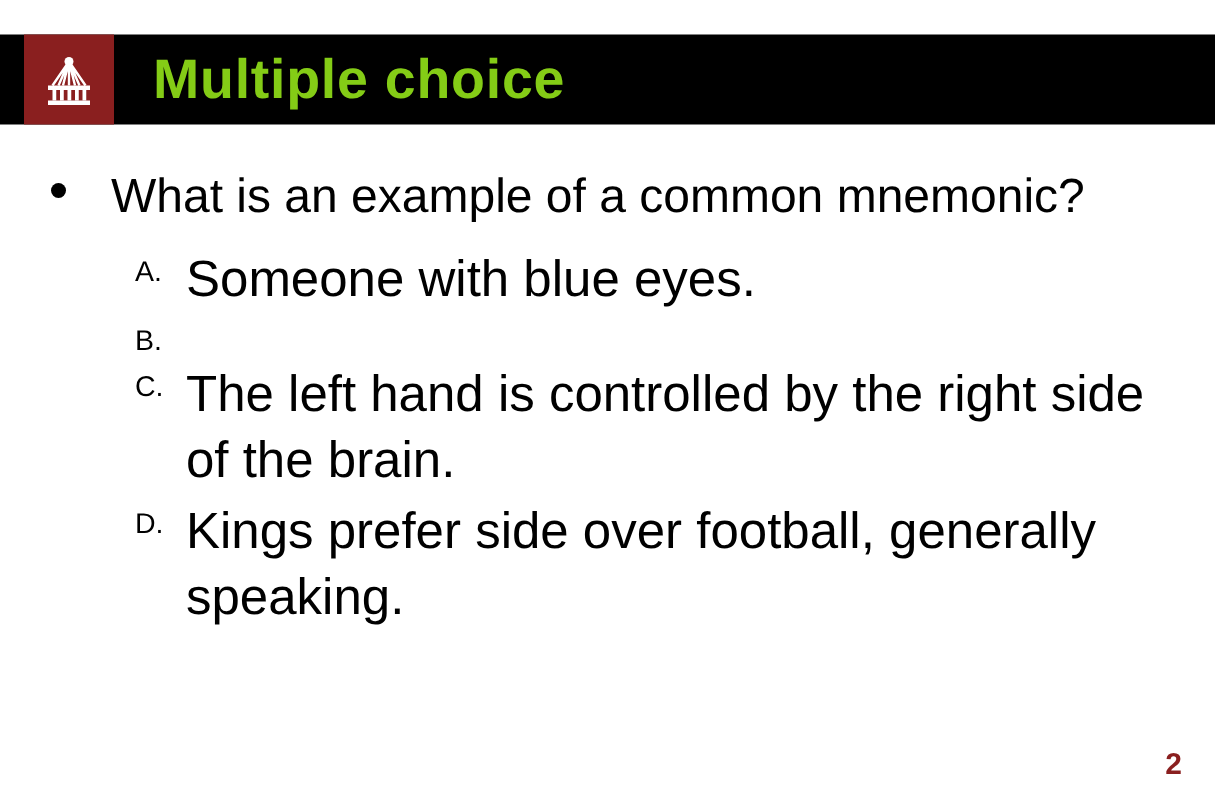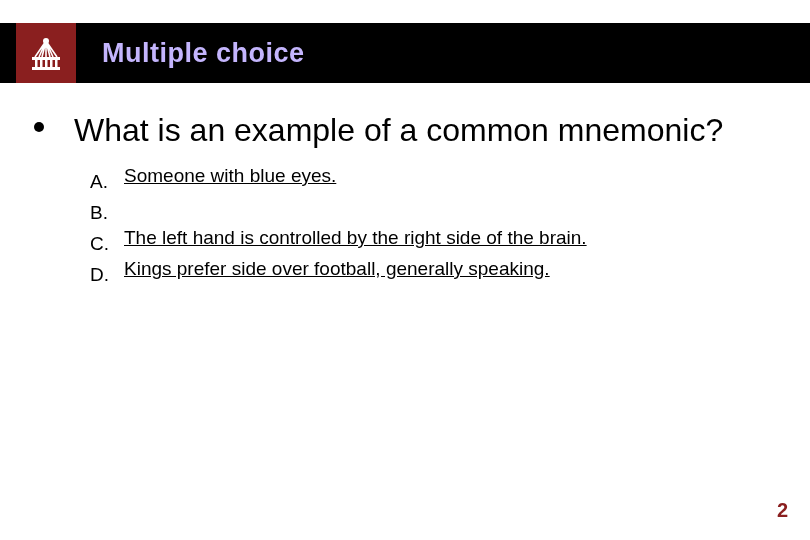--- a/index.html
+++ b/index.html
@@ -1,29 +1,29 @@
 <!DOCTYPE html>
 <html><head>
 <meta charset="utf-8">
 <style>
   * { margin: 0; padding: 0; box-sizing: border-box; }
   html, body { width: 810px; height: 540px; font-family: Arial, Helvetica, sans-serif; background: #fff; color: #000; }
   .slide { position: relative; width: 810px; height: 540px; }
   .header-bar { position: absolute; top: 23px; left: 0; width: 810px; height: 60px; background: #000; display: flex; align-items: center; }
   .logo-box { width: 60px; height: 60px; background: #8a1f1f; margin-left: 16px; display: flex; align-items: center; justify-content: center; }
   .logo-box svg { width: 48px; height: 48px; }
-  .title { color: #c4b5fd; font-size: 27px; font-weight: bold; margin-left: 26px; letter-spacing: 0.5px; }
+  .title { color: #84cc16; font-size: 37px; font-weight: bold; margin-left: 26px; letter-spacing: 0.5px; }
   .content { position: absolute; top: 110px; left: 34px; right: 40px; }
   .question-row { display: flex; align-items: flex-start; margin-bottom: 14px; }
   .bullet-dot { width: 10px; height: 10px; border-radius: 50%; background: #000; margin-top: 12px; margin-right: 30px; flex-shrink: 0; }
   .question-text { font-size: 32px; line-height: 1.25; }
   .options { margin-left: 56px; margin-top: 6px; }
   .option-row { display: flex; align-items: flex-start; margin-bottom: 2px; }
   .option-letter { font-size: 19px; width: 34px; flex-shrink: 0; padding-top: 7px; }
-  .option-text { font-size: 19px; line-height: 1.3; text-decoration: underline; }
+  .option-text { font-size: 34px; line-height: 1.3; }
   .page-number { position: absolute; bottom: 18px; right: 22px; color: #8a1f1f; font-size: 20px; font-weight: bold; }
 </style>
 </head>
 <body>
 
 <div class="slide">
 
   <div class="header-bar">
     <div class="logo-box">
       <span>

